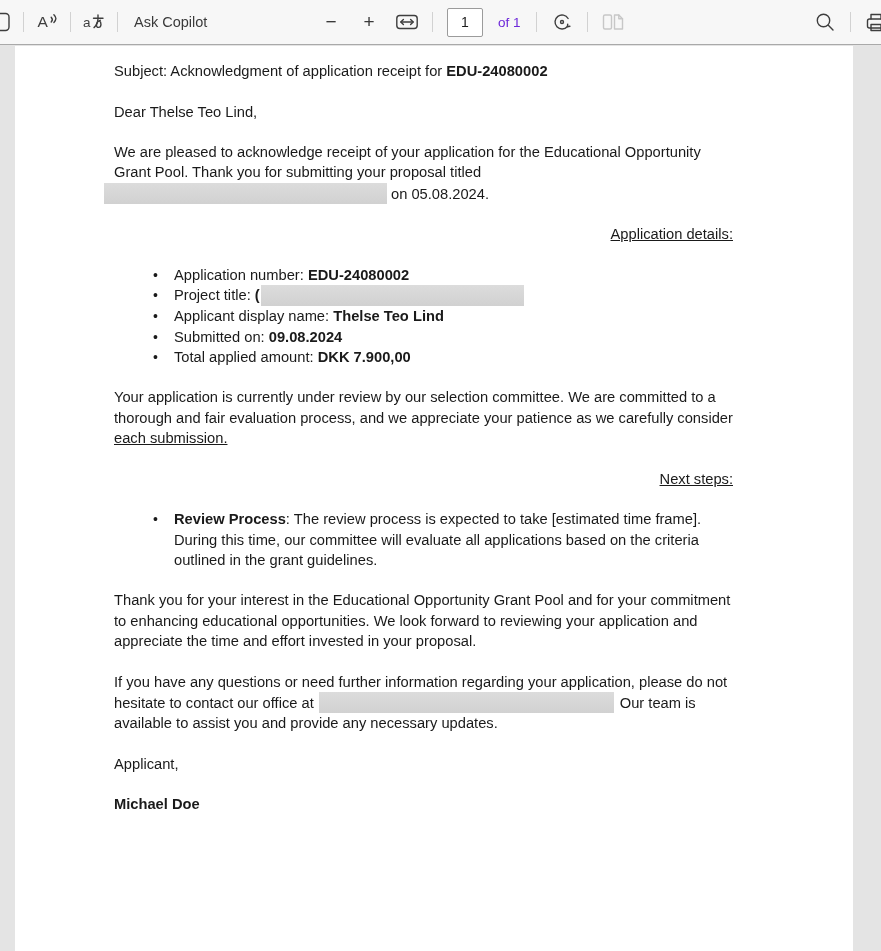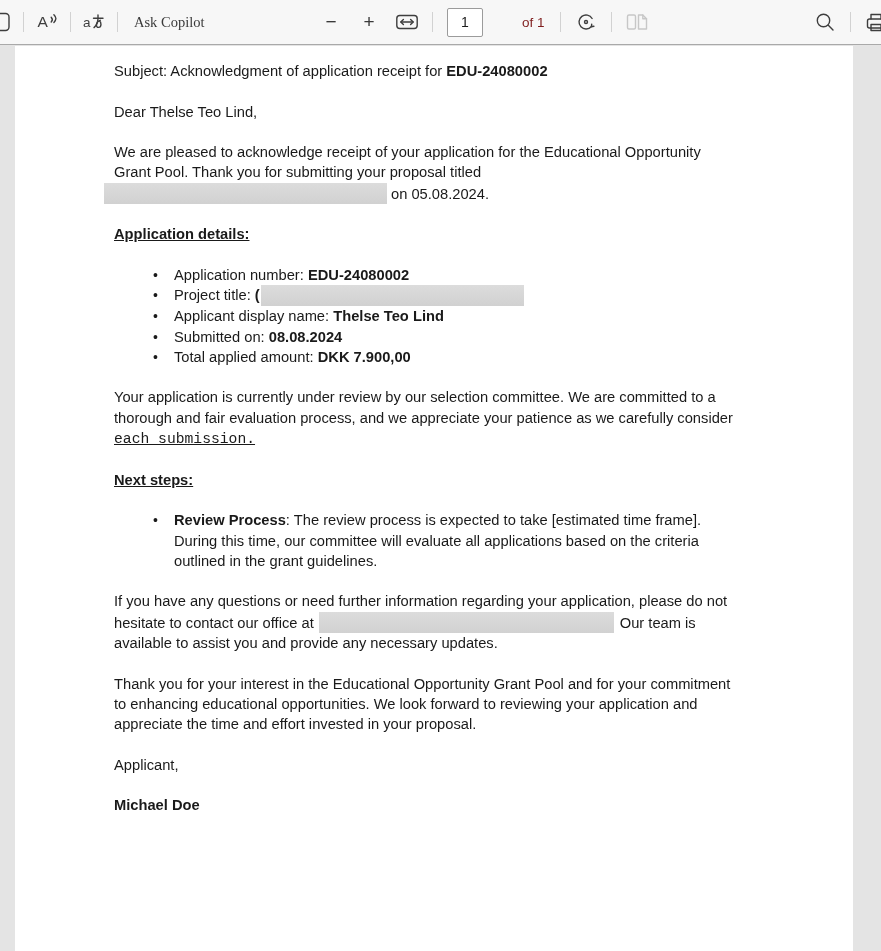--- a/index.html
+++ b/index.html
@@ -20,45 +20,45 @@
   .tb-center { left: 318px; gap: 12px; }
   .tb-right  { right: -8px; gap: 12px; }
   .tb-btn {
     width: 26px; height: 30px; border: none; background: transparent;
     display: flex; align-items: center; justify-content: center;
     color: #3e3e3e; padding: 0; font-family: "Liberation Sans", sans-serif;
   }
   .tb-btn svg { display: block; }
   .glyph-btn { font-size: 19px; font-weight: 400; color: #3a3a3a; }
   .sep { width: 1px; height: 20px; background: #d2d2d2; flex: 0 0 1px; }
-  .copilot-label { font-size: 14.5px; color: #3a3a3a; background: transparent; border: none; padding: 0 6px; font-family: Liberation Serif, serif; }
+  .copilot-label { font-size: 14.5px; color: #3a3a3a; background: transparent; border: none; padding: 0 6px; font-family: Liberation Sans, sans-serif; }
   .page-input {
     width: 36px; height: 29px; border: 1px solid #9b9b9b; border-radius: 2px;
     background: #fff; text-align: center; font-size: 14px; color: #1b1b1b;
     font-family: "Liberation Sans", sans-serif; margin-left: 2px;
   }
-  .of-label { font-size: 13.5px; color: #7f1d1d; padding: 0 3px; margin-left: 24px; }
+  .of-label { font-size: 13.5px; color: #6d28d9; padding: 0 3px; }
   .icon-stroke { fill: none; stroke: #3e3e3e; stroke-width: 1.4; stroke-linecap: round; stroke-linejoin: round; }
   .icon-stroke-light { fill: none; stroke: #c7c7c7; stroke-width: 1.4; stroke-linecap: round; stroke-linejoin: round; }
   
   .viewport { position: absolute; top: 46px; left: 0; right: 0; bottom: 0; }
   .page {
     position: absolute; left: 15px; top: 0; width: 838px; height: 905px;
     background: #ffffff;
   }
   .content {
     padding: 15px 120px 0 99px;
     font-size: 14.7px; line-height: 20.3px; color: #1a1a1a;
   }
   .content p { margin: 0 0 20.3px; }
   .content ul { list-style: none; margin: 0 0 20.3px; padding: 0 0 0 52px; }
   .content li { position: relative; margin-left: 8px; }
   .content li::before { content: "\2022"; position: absolute; left: -21px; font-size: 14px; }
-  .heading { font-weight: 700; text-decoration: underline; }
-  .u { text-decoration: underline; font-family: Liberation Mono, monospace; }
+  .heading { font-weight: 400; text-decoration: underline; text-align: right; }
+  .u { text-decoration: underline; }
   b { font-weight: 700; }
   .redact {
     display: inline-block; height: 21px; vertical-align: -5px;
     background: linear-gradient(180deg, #dcdcdc 0%, #d1d1d1 100%);
   }
   .redact-intro { width: 283px; margin-left: -10px; margin-right: 4px; }
   .redact-title { width: 263px; vertical-align: -6px; margin-left: 1px; }
   .redact-contact { width: 295px; margin-left: 5px; margin-right: 6px; }
 </style>
 </head>
@@ -154,36 +154,36 @@
 
         <p><span>We are pleased to acknowledge receipt of your application for the Educational Opportunity Grant Pool. Thank you for submitting your proposal titled</span><br>
           <span class="redact redact-intro"></span><span>on 05.08.2024.</span></p>
 
         <p class="heading">Application details:</p>
 
         <ul>
           <li><span>Application number: </span><b>EDU-24080002</b></li>
           <li><span>Project title: </span><b>(</b><span class="redact redact-title"></span></li>
           <li><span>Applicant display name: </span><b>Thelse Teo Lind</b></li>
-          <li><span>Submitted on: </span><b>08.08.2024</b></li>
+          <li><span>Submitted on: </span><b>09.08.2024</b></li>
           <li><span>Total applied amount: </span><b>DKK 7.900,00</b></li>
         </ul>
 
         <p><span>Your application is currently under review by our selection committee. We are committed to a thorough and fair evaluation process, and we appreciate your patience as we carefully consider </span><span class="u">each submission.</span></p>
 
         <p class="heading">Next steps:</p>
 
         <ul>
           <li><b>Review Process</b><span>: The review process is expected to take [estimated time frame]. During this time, our committee will evaluate all applications based on the criteria outlined in the grant guidelines.</span></li>
         </ul>
 
 
+        <p>Thank you for your interest in the Educational Opportunity Grant Pool and for your commitment to enhancing educational opportunities. We look forward to reviewing your application and appreciate the time and effort invested in your proposal.</p>
+
         <p><span>If you have any questions or need further information regarding your application, please do not hesitate to contact our office at</span><span class="redact redact-contact"></span><span>Our team is available to assist you and provide any necessary updates.</span></p>
-
-        <p>Thank you for your interest in the Educational Opportunity Grant Pool and for your commitment to enhancing educational opportunities. We look forward to reviewing your application and appreciate the time and effort invested in your proposal.</p>
 
         <p>Applicant,</p>
 
         <p><b>Michael Doe</b></p>
 
       </div>
     </div>
   </div>
 
 </div>

